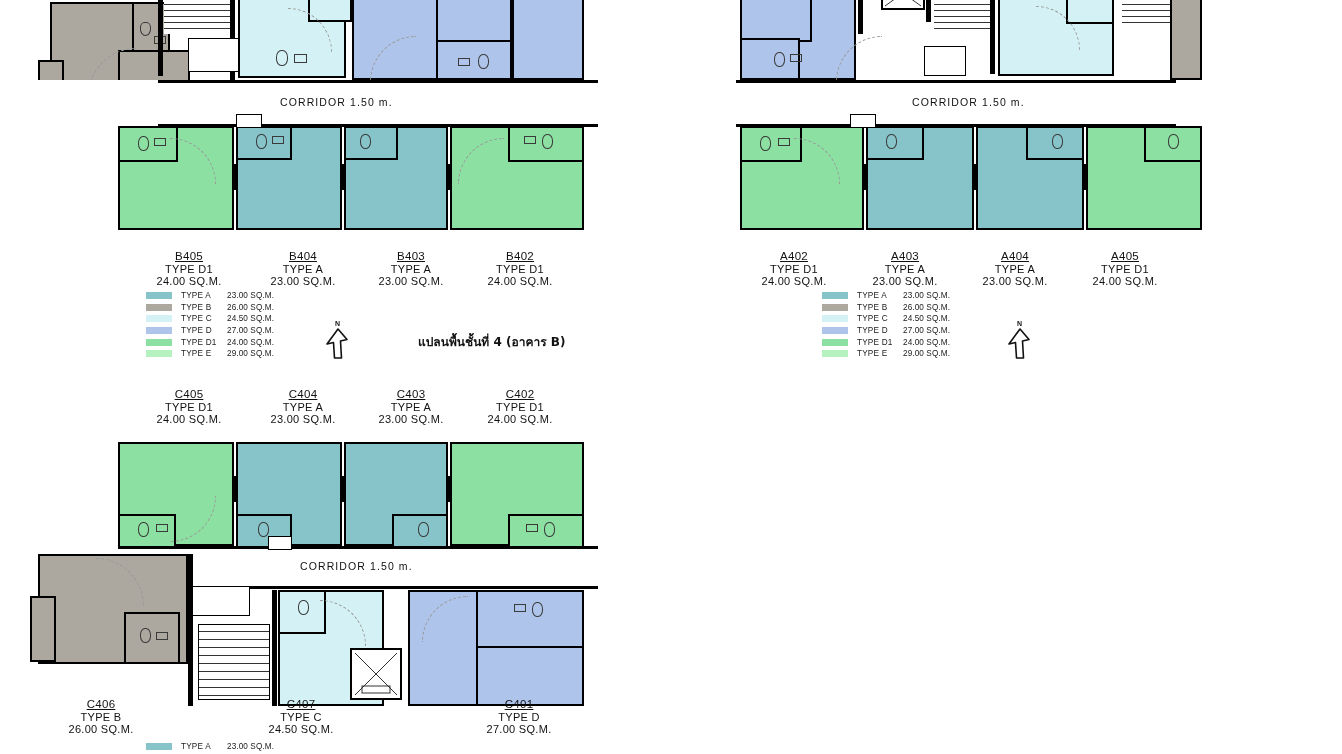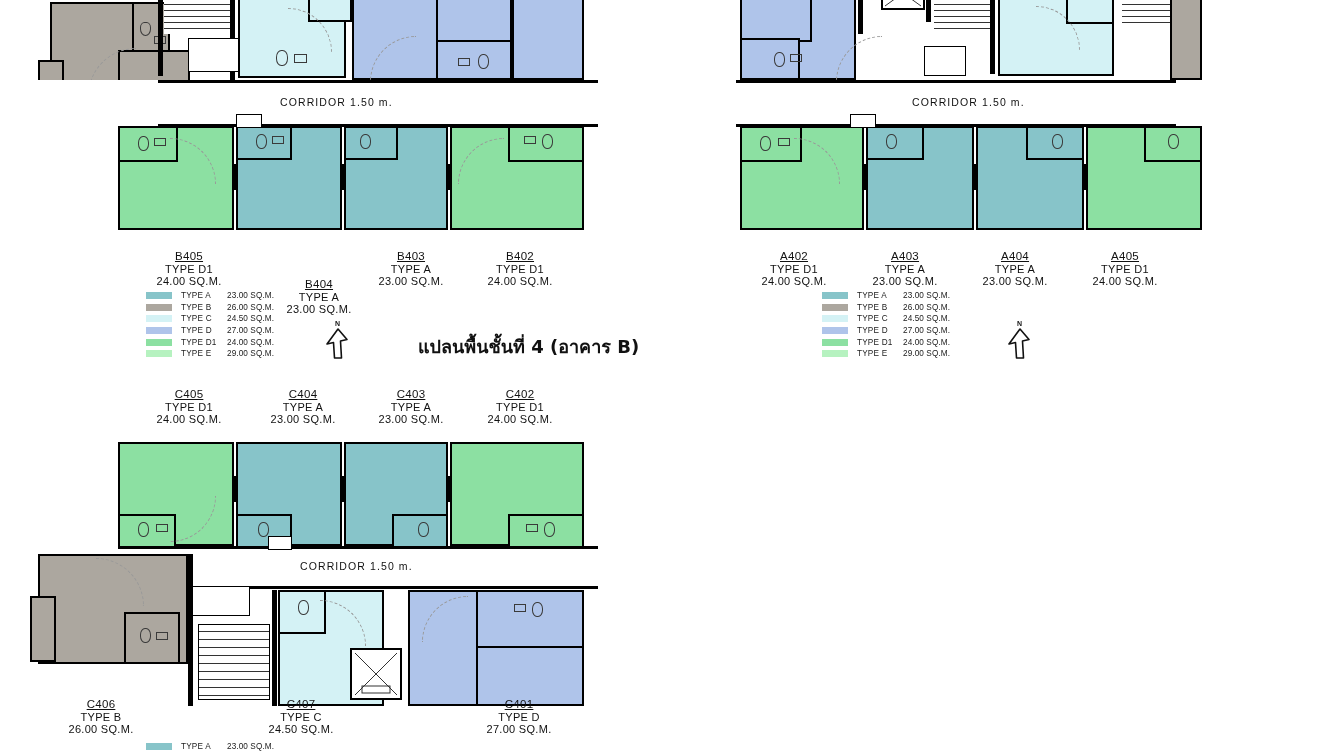--- a/index.html
+++ b/index.html
@@ -52,21 +52,21 @@
   .legend-area{
     font-size:8.2px;
     color:#1a1a1a;
     letter-spacing:.1px;
   }
 
   
   .plan-title{
     position:absolute;
     font-family:"DejaVu Sans", sans-serif;
-    font-size:18px;
+    font-size:12px;
     font-weight:700;
     color:#111;
     white-space:nowrap;
     text-align:center;
   }
 
   
   .north{position:absolute;width:34px;height:42px;}
   .north .n-letter{
     position:absolute;top:0;left:13px;
@@ -170,21 +170,21 @@
     <div class="wall" style="left:406px;top:176px;width:6px;height:26px;"></div>
 
     <div class="whitebox" style="left:196px;top:126px;width:26px;height:14px;border:1.5px solid #000;box-sizing:border-box;"></div>
   </div>
 
   <div class="unit-label" style="left:150px;top:250px;width:78px;">
     <div class="code">B405</div>
     <div class="type">TYPE D1</div>
     <div class="area">24.00 SQ.M.</div>
   </div>
-  <div class="unit-label" style="left:280px;top:250px;width:78px;margin-top:28px;">
+  <div class="unit-label" style="left:264px;top:250px;width:78px;">
     <div class="code">B404</div>
     <div class="type">TYPE A</div>
     <div class="area">23.00 SQ.M.</div>
   </div>
   <div class="unit-label" style="left:372px;top:250px;width:78px;">
     <div class="code">B403</div>
     <div class="type">TYPE A</div>
     <div class="area">23.00 SQ.M.</div>
   </div>
   <div class="unit-label" style="left:481px;top:250px;width:78px;">

